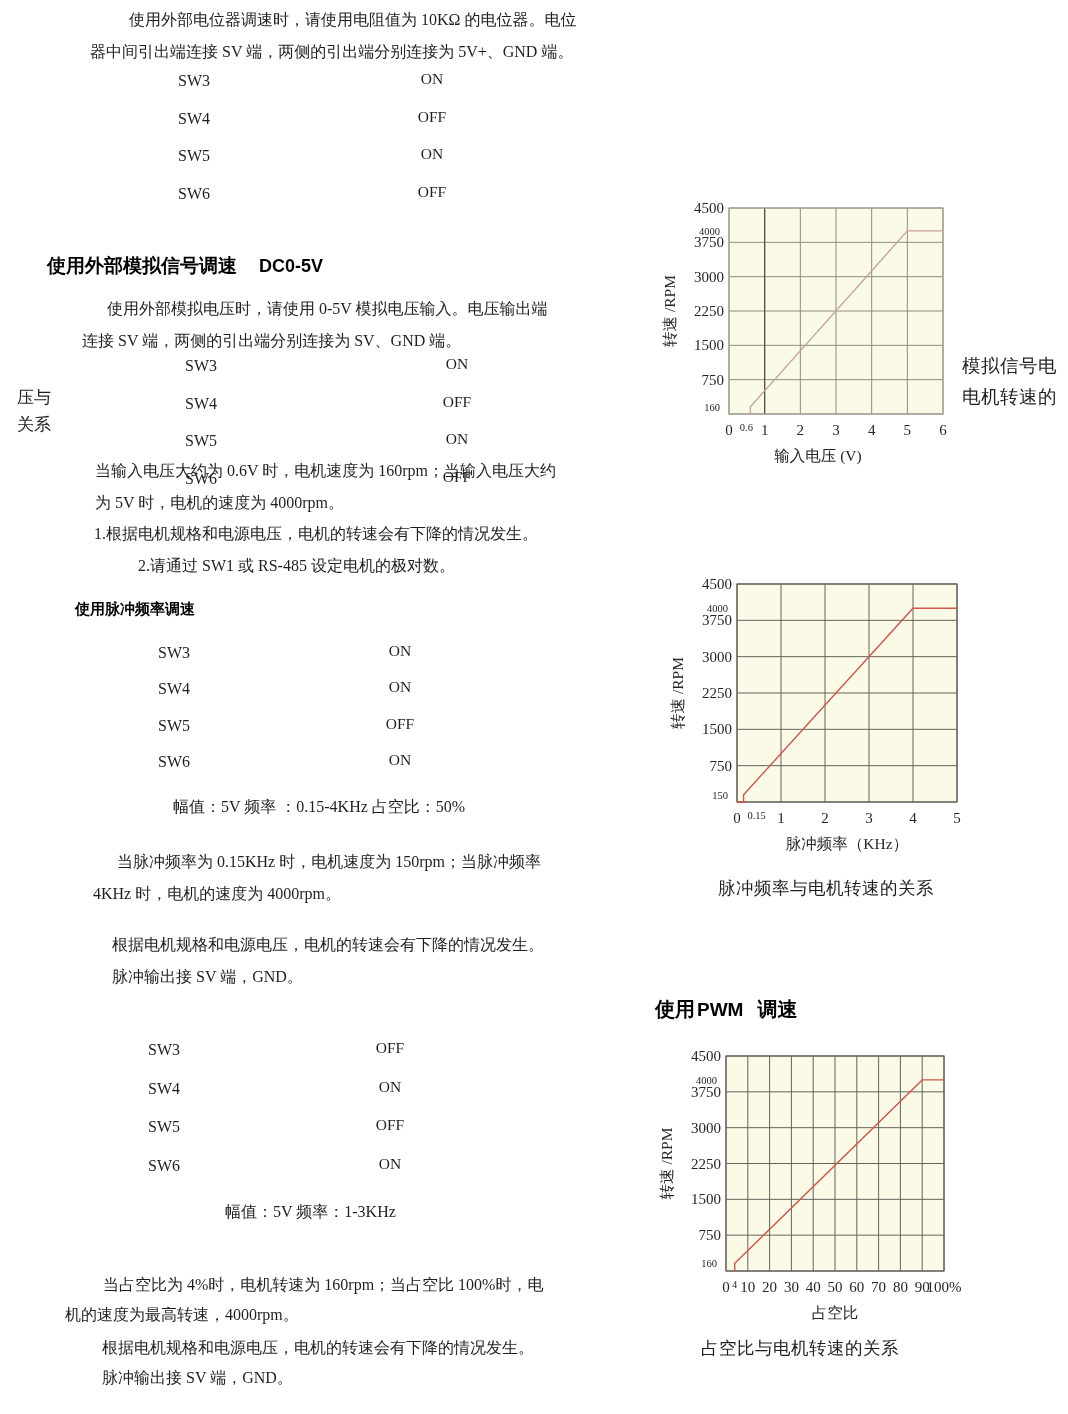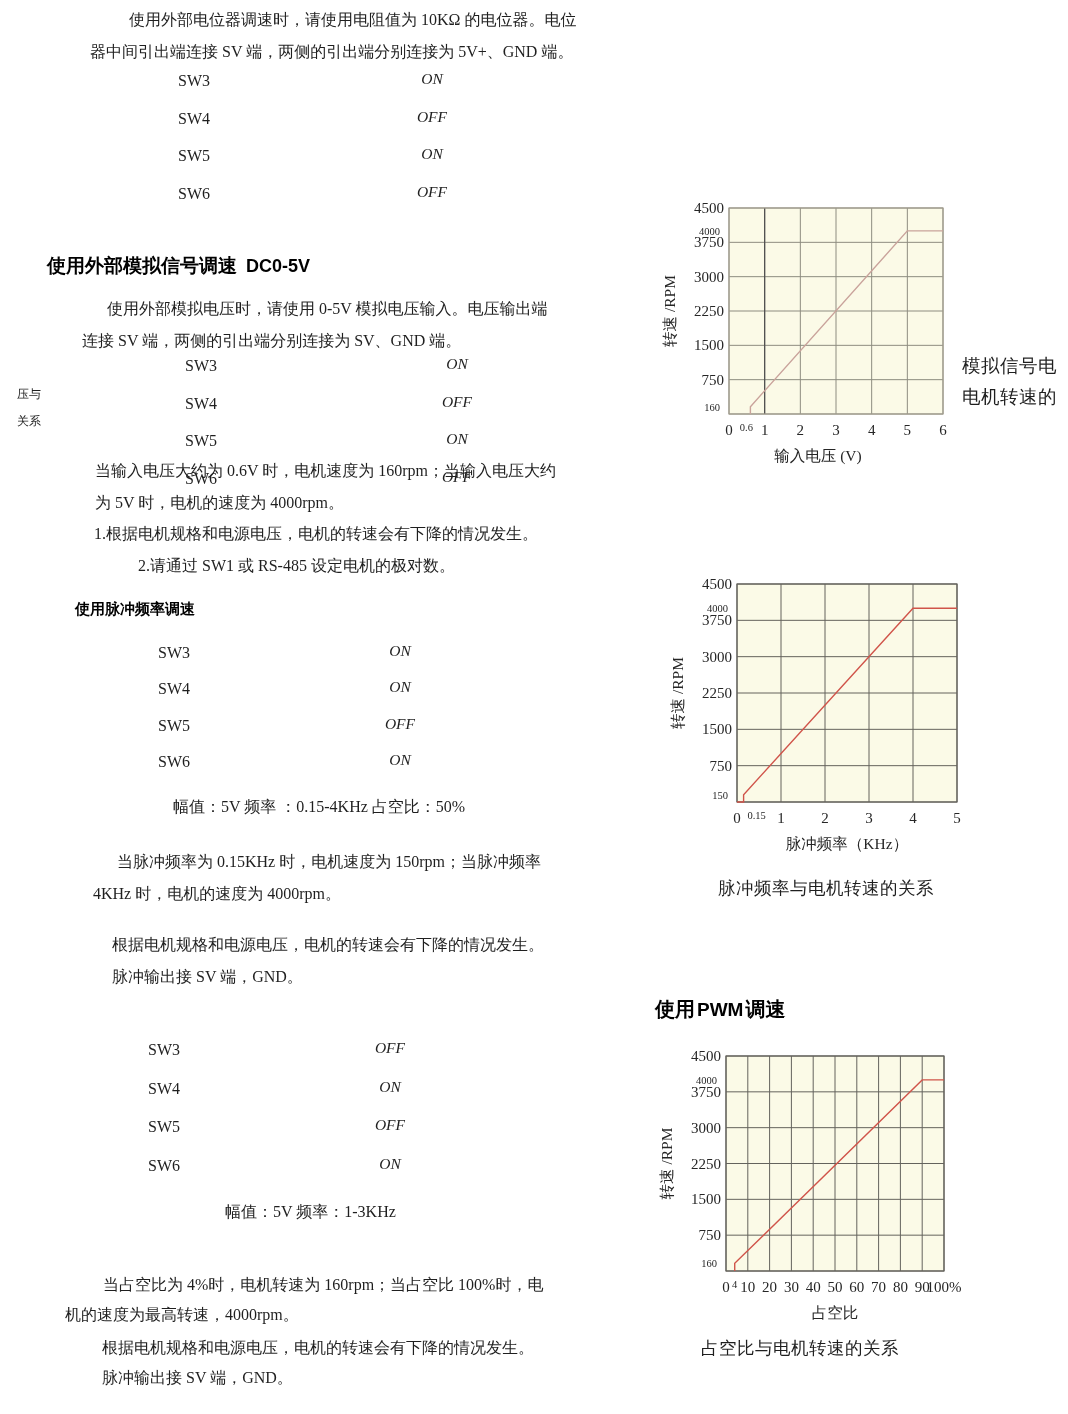--- a/index.html
+++ b/index.html
@@ -4,34 +4,34 @@
 <style>
   html,body{margin:0;padding:0;background:#ffffff;}
   body{position:relative;width:1068px;height:1414px;overflow:hidden;
        font-family:"Liberation Serif","DejaVu Serif",serif;color:#1f1f1f;}
   .t{position:absolute;white-space:nowrap;font-size:16px;line-height:22px;}
   .h{position:absolute;white-space:nowrap;font-family:"Liberation Sans","DejaVu Sans",sans-serif;
      font-weight:700;color:#000;}
   .h1{font-size:19px;}
   .h2{font-size:15px;}
   .h3{font-size:20px;}
-  .h .en{font-size:18px;margin-left:9px;letter-spacing:0;}
-  .h3 .en{font-size:19px;margin-left:2px;margin-right:2px;}
+  .h .en{font-size:18px;margin-left:22px;letter-spacing:0;}
+  .h3 .en{font-size:19px;margin-left:2px;margin-right:14px;}
   .sw-table{position:absolute;width:360px;}
   .sw-row{position:absolute;left:0;height:22px;white-space:nowrap;}
   .sw-label{font-size:16px;}
-  .sw-val{position:absolute;left:var(--valx);top:-2px;transform:translateX(-50%);font-size:15.5px;font-style:italic;}
+  .sw-val{position:absolute;left:var(--valx);top:-2px;transform:translateX(-50%);font-size:15.5px;}
   .chart{position:absolute;}
   .chart svg{display:block;}
   .ax-major{font-size:15px;fill:#262626;font-family:"Liberation Serif","DejaVu Serif",serif;}
   .ax-small{font-size:10.5px;fill:#262626;font-family:"Liberation Serif","DejaVu Serif",serif;}
   .ax-title{font-size:15.5px;fill:#262626;font-family:"Liberation Serif","DejaVu Serif",serif;}
   .chart-caption{position:absolute;white-space:nowrap;font-size:17.5px;letter-spacing:0.5px;text-align:center;}
   .side-cap{position:absolute;white-space:nowrap;font-size:18.5px;letter-spacing:0.5px;line-height:31px;text-align:right;}
-  .margin-frag{position:absolute;white-space:nowrap;font-size:12px;}
+  .margin-frag{position:absolute;white-space:nowrap;font-size:17px;}
 </style>
 </head>
 <body>
 
 <div class="t" style="left:129px;top:9px">使用外部电位器调速时，请使用电阻值为 10KΩ 的电位器。电位</div>
 <div class="t" style="left:90px;top:41px">器中间引出端连接 SV 端，两侧的引出端分别连接为 5V+、GND 端。</div>
 
 <div class="sw-table" style="left:178px;top:72px;--valx:254px">
     <div class="sw-row" style="top: 0px;"><span class="sw-label">SW3</span><span class="sw-val">ON</span></div>
     <div class="sw-row" style="top: 37.5px;"><span class="sw-label">SW4</span><span class="sw-val">OFF</span></div>

